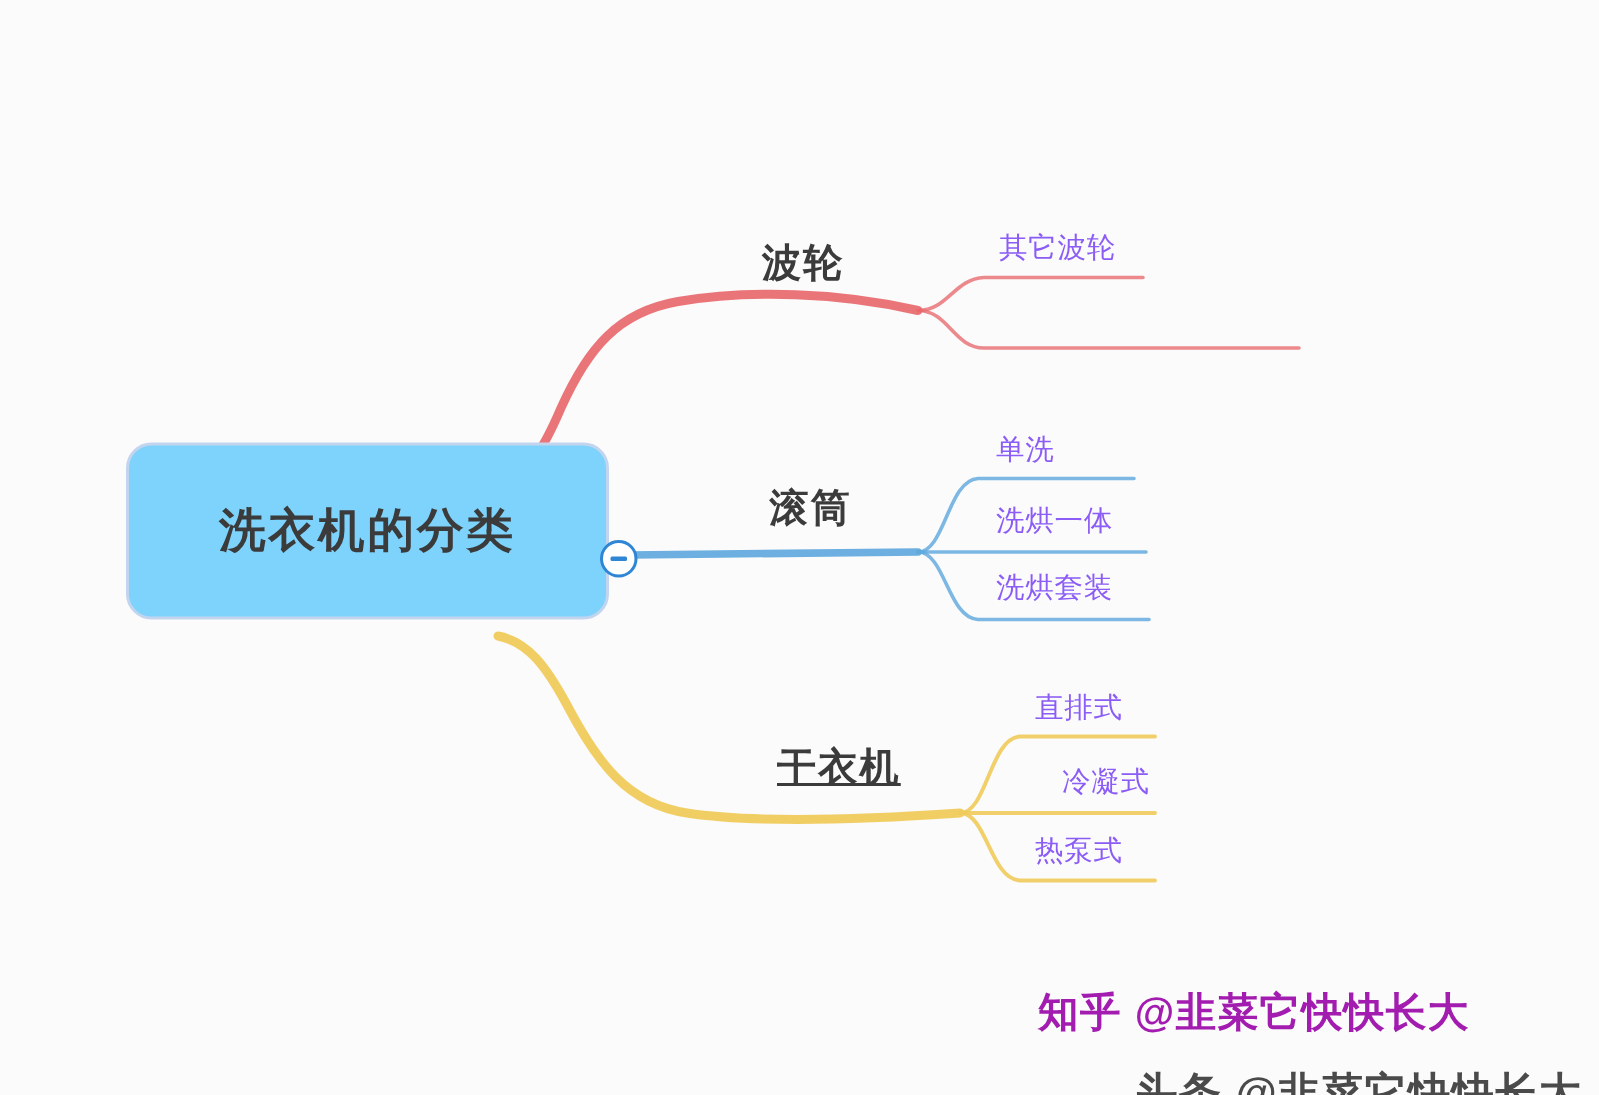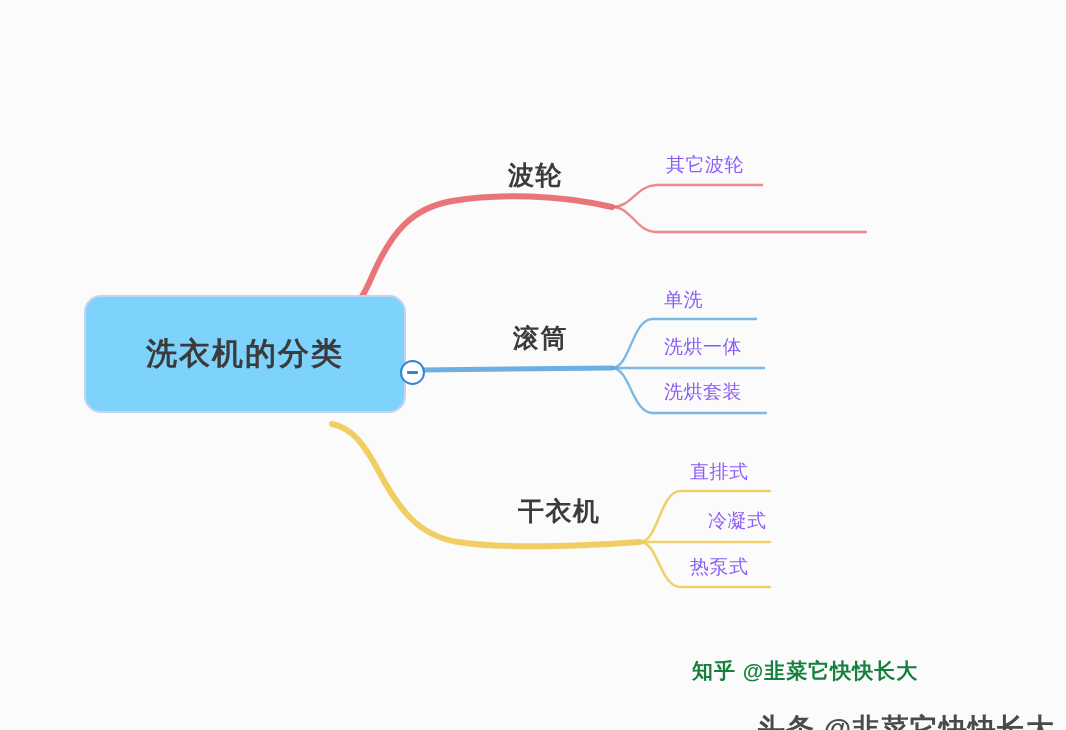--- a/index.html
+++ b/index.html
@@ -107,22 +107,22 @@
   .watermark {
     position: absolute;
     white-space: nowrap;
     font-weight: bold;
     pointer-events: none;
     user-select: none;
   }
   #watermark-zhihu {
     left: 692px;
     top: 657px;
-    font-size: 21px;
-    color: #15803d;
+    font-size: 27px;
+    color: #a21caf;
     letter-spacing: 1px;
   }
   #watermark-toutiao {
     left: 757px;
     top: 679px;
     font-size: 28px;
     color: #4a4a4a;
     letter-spacing: 1px;
     margin-top: 31px;
   }
@@ -166,21 +166,21 @@
   </div>
 
   <div class="branch-label" style="left:508px; top:158px;">波轮</div>
   <div class="leaf-label" style="left:666px; top:152px;">其它波轮</div>
 
   <div class="branch-label" style="left:513px; top:321px;">滚筒</div>
   <div class="leaf-label" style="left:664px; top:287px;">单洗</div>
   <div class="leaf-label" style="left:664px; top:334px;">洗烘一体</div>
   <div class="leaf-label" style="left:664px; top:379px;">洗烘套装</div>
 
-  <div class="branch-label" style="left:518px; top:494px;">干衣机</div>
+  <div class="branch-label" style="left:518px; top:494px;text-decoration:underline;">干衣机</div>
   <div class="leaf-label" style="left:690px; top:459px;">直排式</div>
   <div class="leaf-label" style="left:688px; top:508px;margin-left:20px;">冷凝式</div>
   <div class="leaf-label" style="left:690px; top:554px;">热泵式</div>
 
   <div class="watermark" id="watermark-zhihu">知乎 @韭菜它快快长大</div>
   <div class="watermark" id="watermark-toutiao">头条 @韭菜它快快长大</div>
 
 </div>
 
 </body></html>

